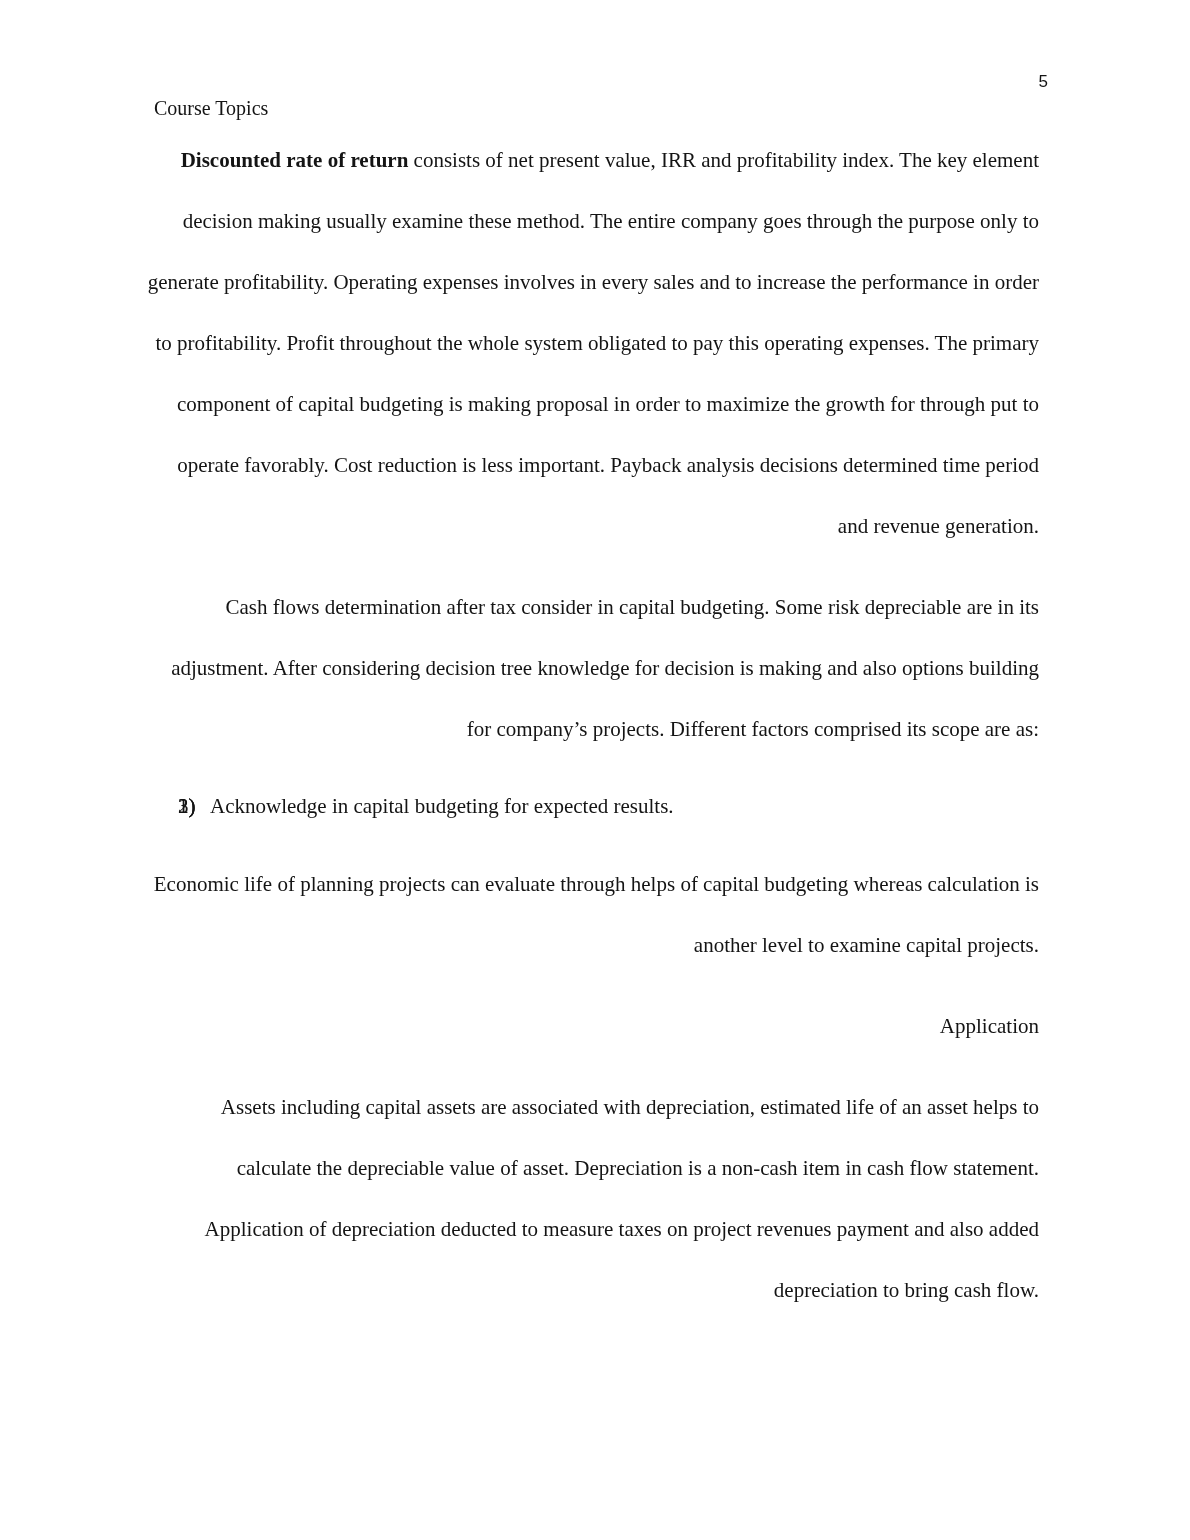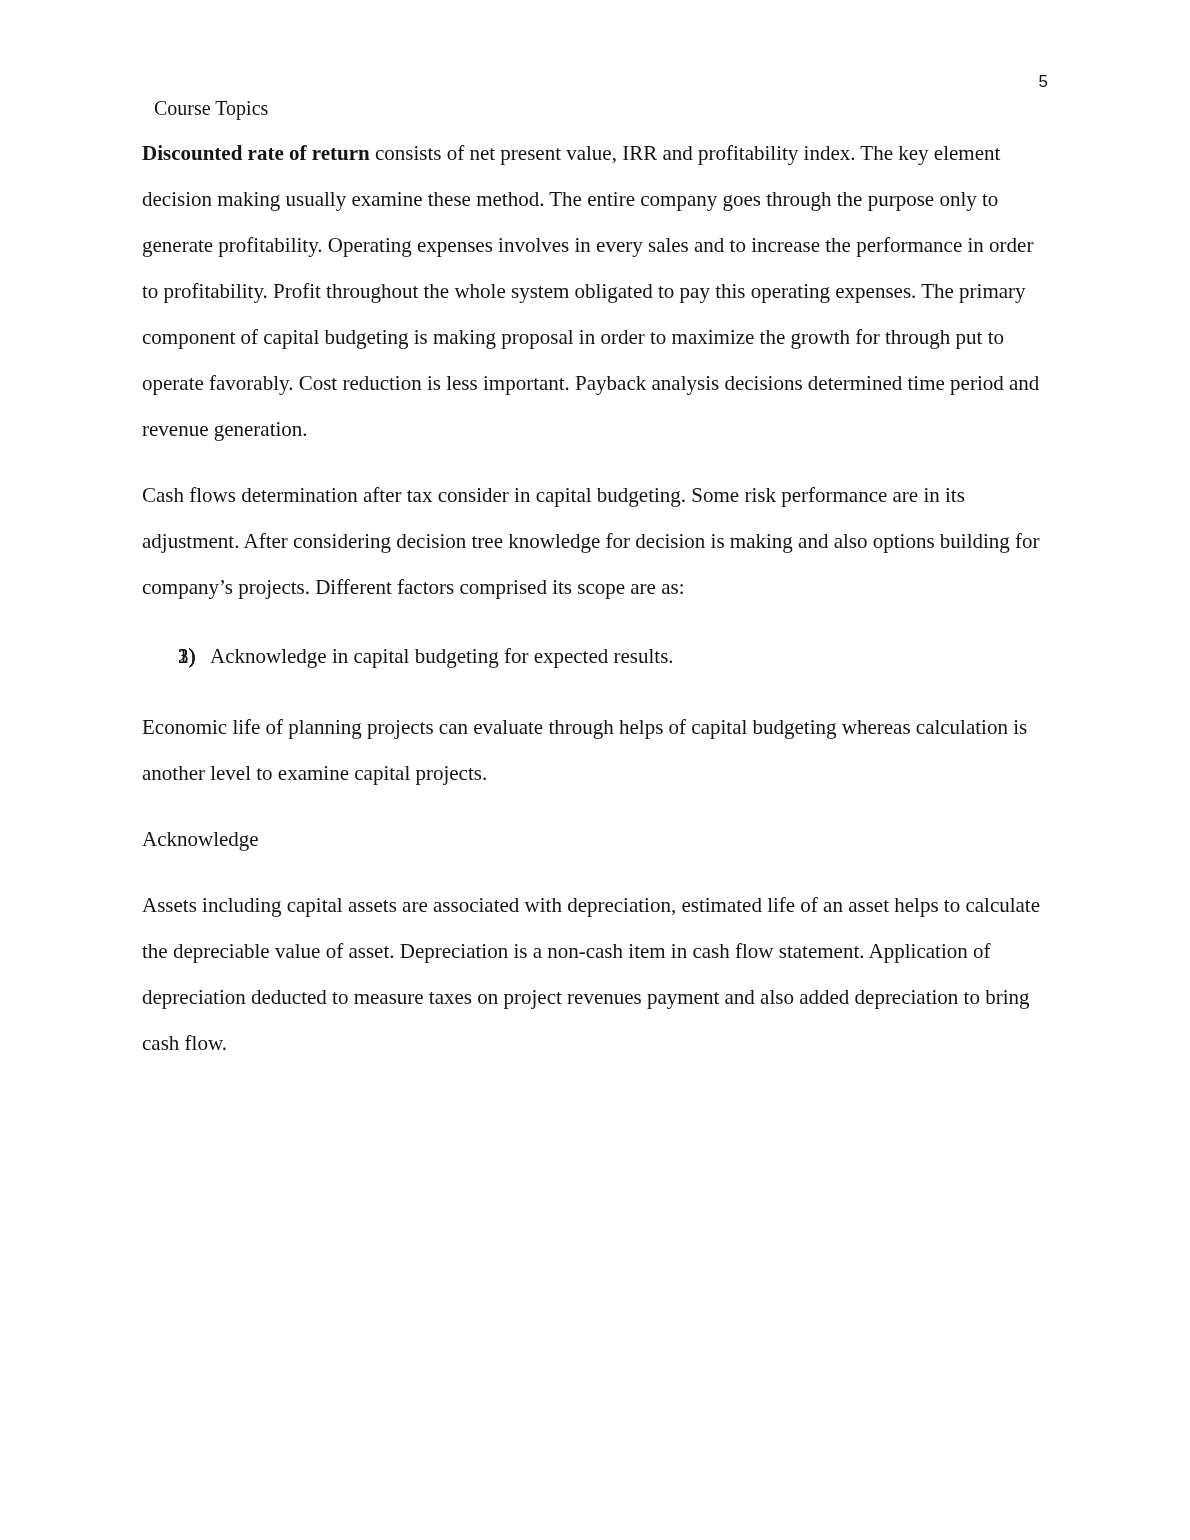--- a/index.html
+++ b/index.html
@@ -26,23 +26,23 @@
     text-align: right;
     margin: 0 0 6px 0;
   }
   .doc-header {
     font-family: Liberation Serif, serif;
     font-size: 20px;
     line-height: 20px;
     margin: 0 0 12px 12px;
   }
   .body-para {
-    margin: 0 0 20px 0;
-    line-height: 46px;
-    text-align: left;
+    margin: 0 9px 20px 0;
+    line-height: 61px;
+    text-align: right;
   }
   .bold-lead {
     font-weight: bold;
   }
   .num-list {
     list-style: none;
     margin: 0 0 20px 0;
     padding: 0;
   }
   .num-item {
@@ -60,34 +60,34 @@
 <body>
 
 <div class="page">
 
   <div class="page-number">5</div>
 
   <div class="doc-header">Course Topics</div>
 
   <p class="body-para"><span class="bold-lead">Discounted rate of return</span><span> consists of net present value, IRR and profitability index. The key element decision making usually examine these method. The entire company goes through the purpose only to generate profitability. Operating expenses involves in every sales and to increase the performance in order to profitability. Profit throughout the whole system obligated to pay this operating expenses. The primary component of capital budgeting is making proposal in order to maximize the growth for through put to operate favorably. Cost reduction is less important. Payback analysis decisions determined time period and revenue generation.</span></p>
 
-  <p class="body-para">Cash flows determination after tax consider in capital budgeting. Some risk performance are in its adjustment. After considering decision tree knowledge for decision is making and also options building for company’s projects. Different factors comprised its scope are as:</p>
+  <p class="body-para">Cash flows determination after tax consider in capital budgeting. Some risk depreciable are in its adjustment. After considering decision tree knowledge for decision is making and also options building for company’s projects. Different factors comprised its scope are as:</p>
 
   <ol class="num-list">
     <li class="num-item">
       <span class="marker">1)</span>
     </li>
     <li class="num-item">
       <span class="marker">2)</span>
     </li>
     <li class="num-item">
       <span class="marker">3)</span><span class="item-text">Acknowledge in capital budgeting for expected results.</span>
     </li>
   </ol>
 
   <p class="body-para">Economic life of planning projects can evaluate through helps of capital budgeting whereas calculation is another level to examine capital projects.</p>
 
-  <p class="body-para">Acknowledge</p>
+  <p class="body-para">Application</p>
 
   <p class="body-para">Assets including capital assets are associated with depreciation, estimated life of an asset helps to calculate the depreciable value of asset. Depreciation is a non-cash item in cash flow statement. Application of depreciation deducted to measure taxes on project revenues payment and also added depreciation to bring cash flow.</p>
 
 
 </div>
 
 </body></html>

